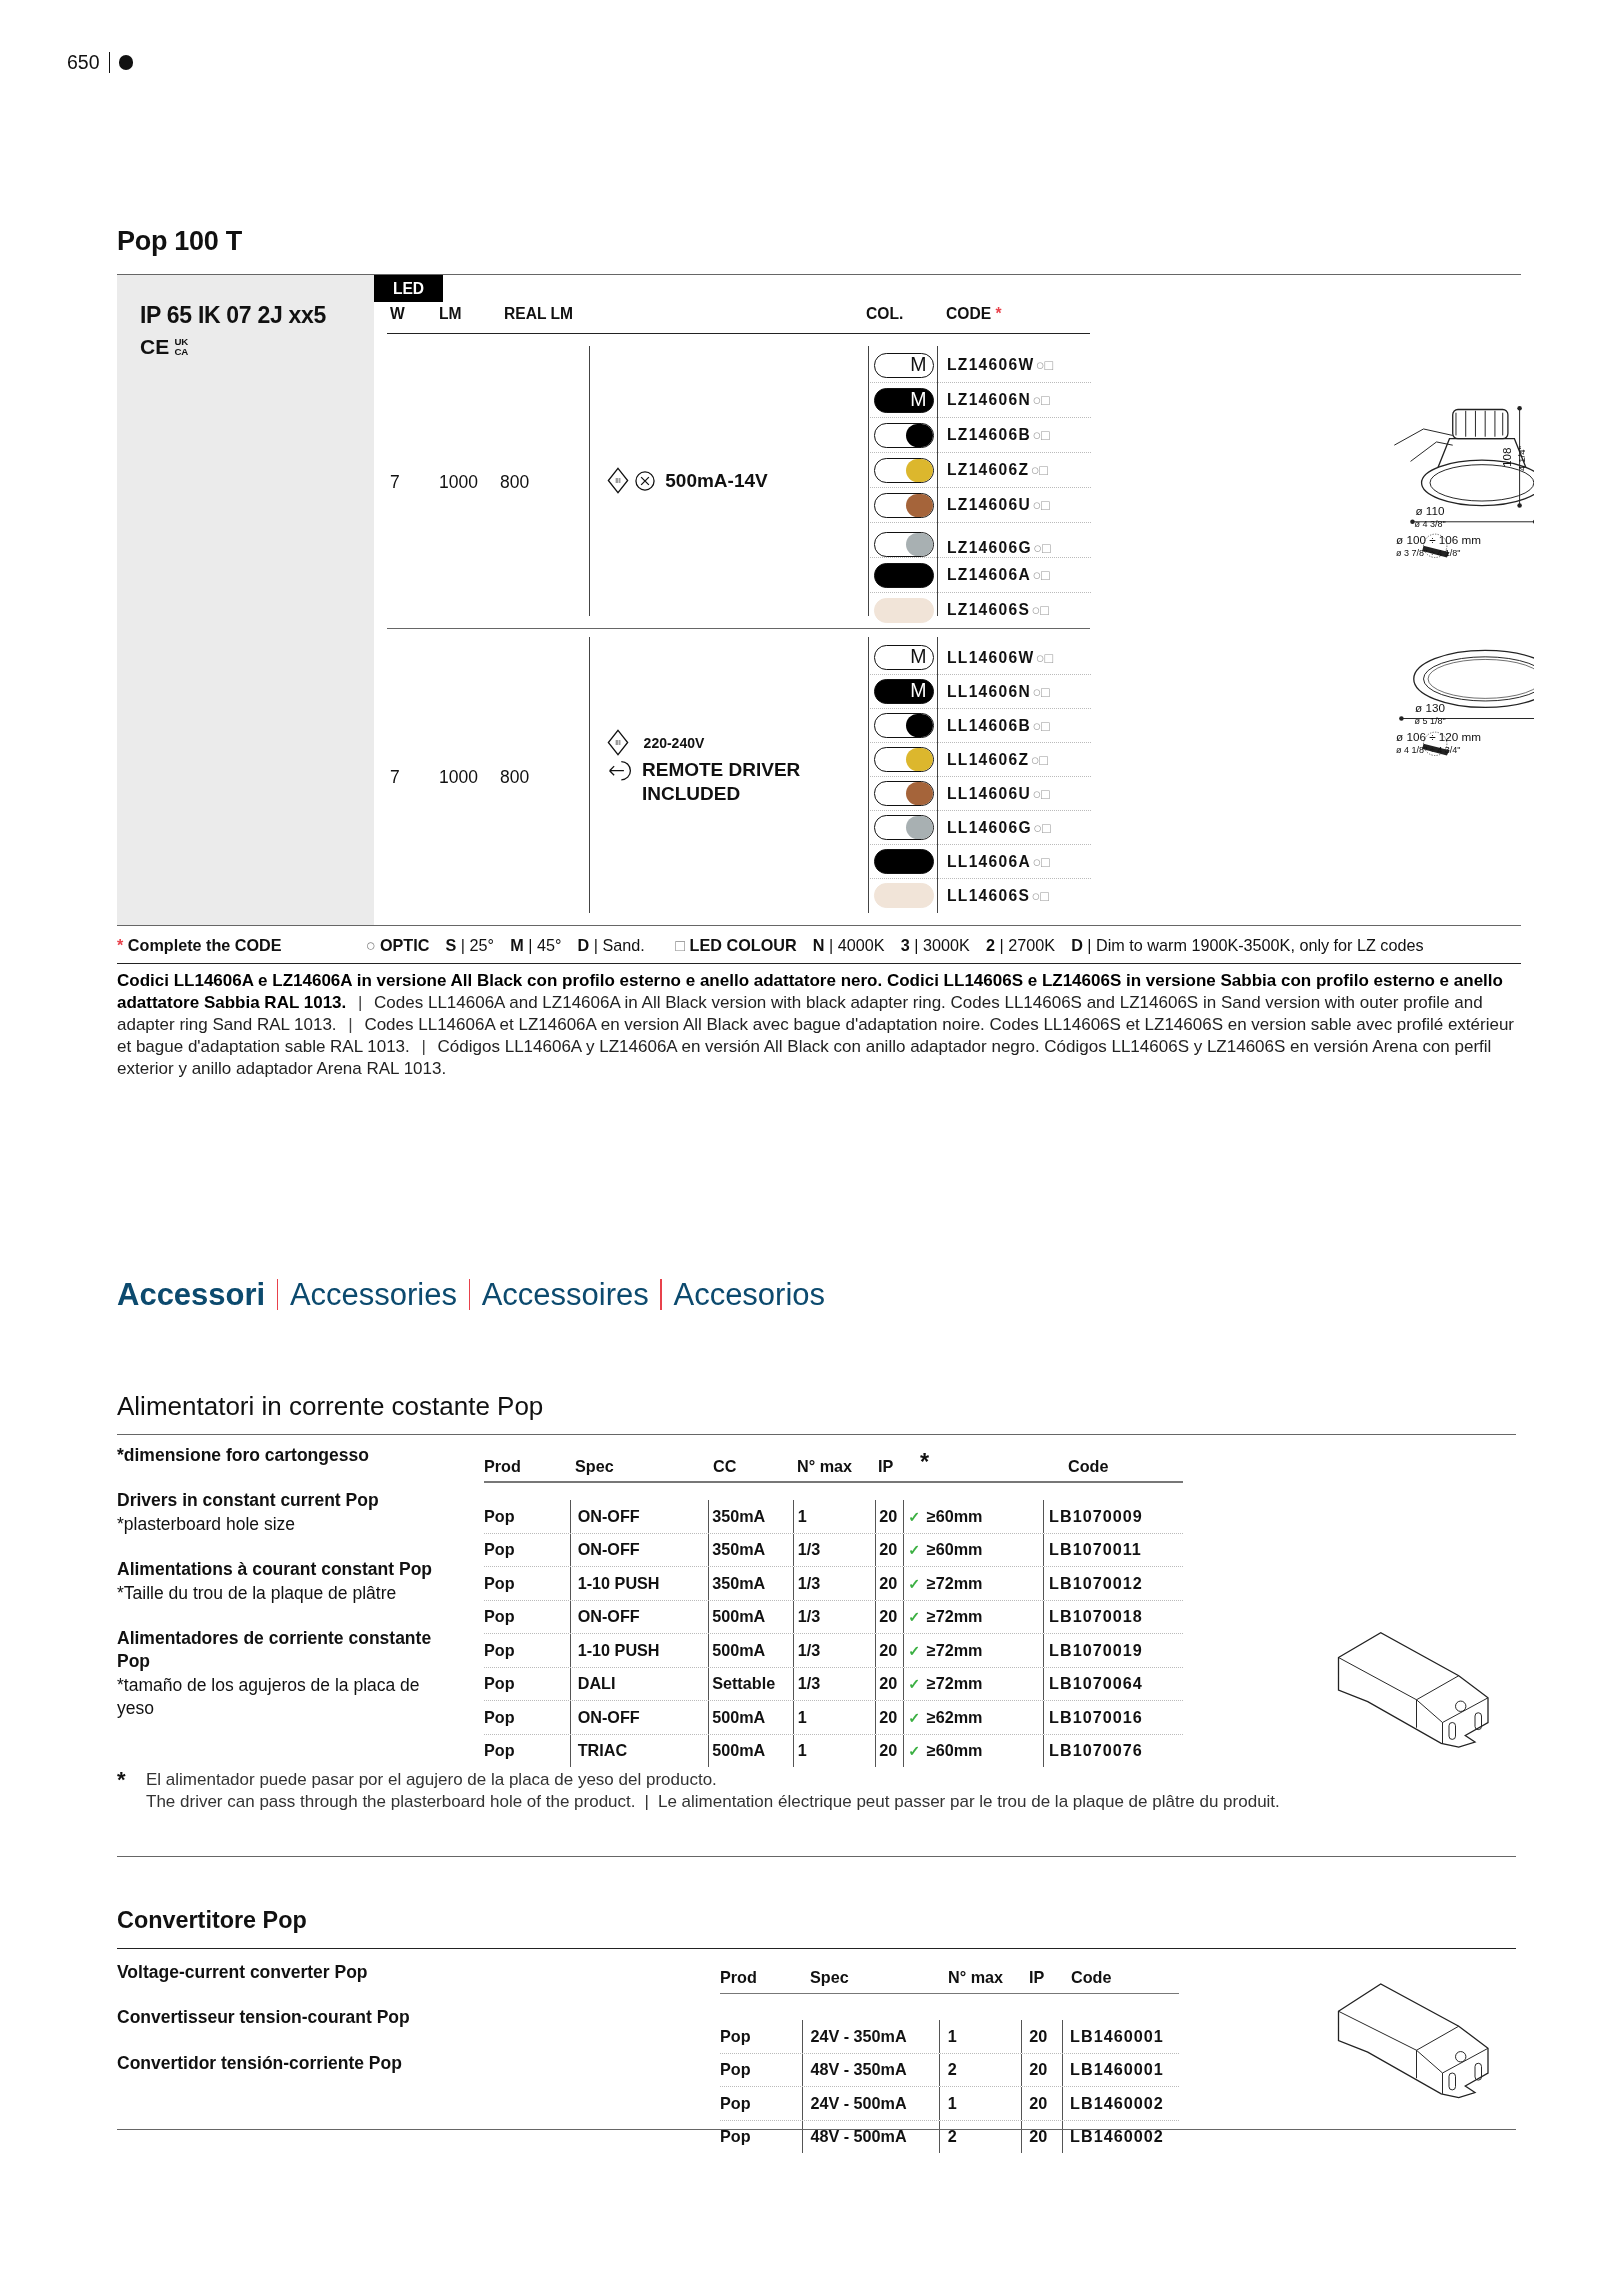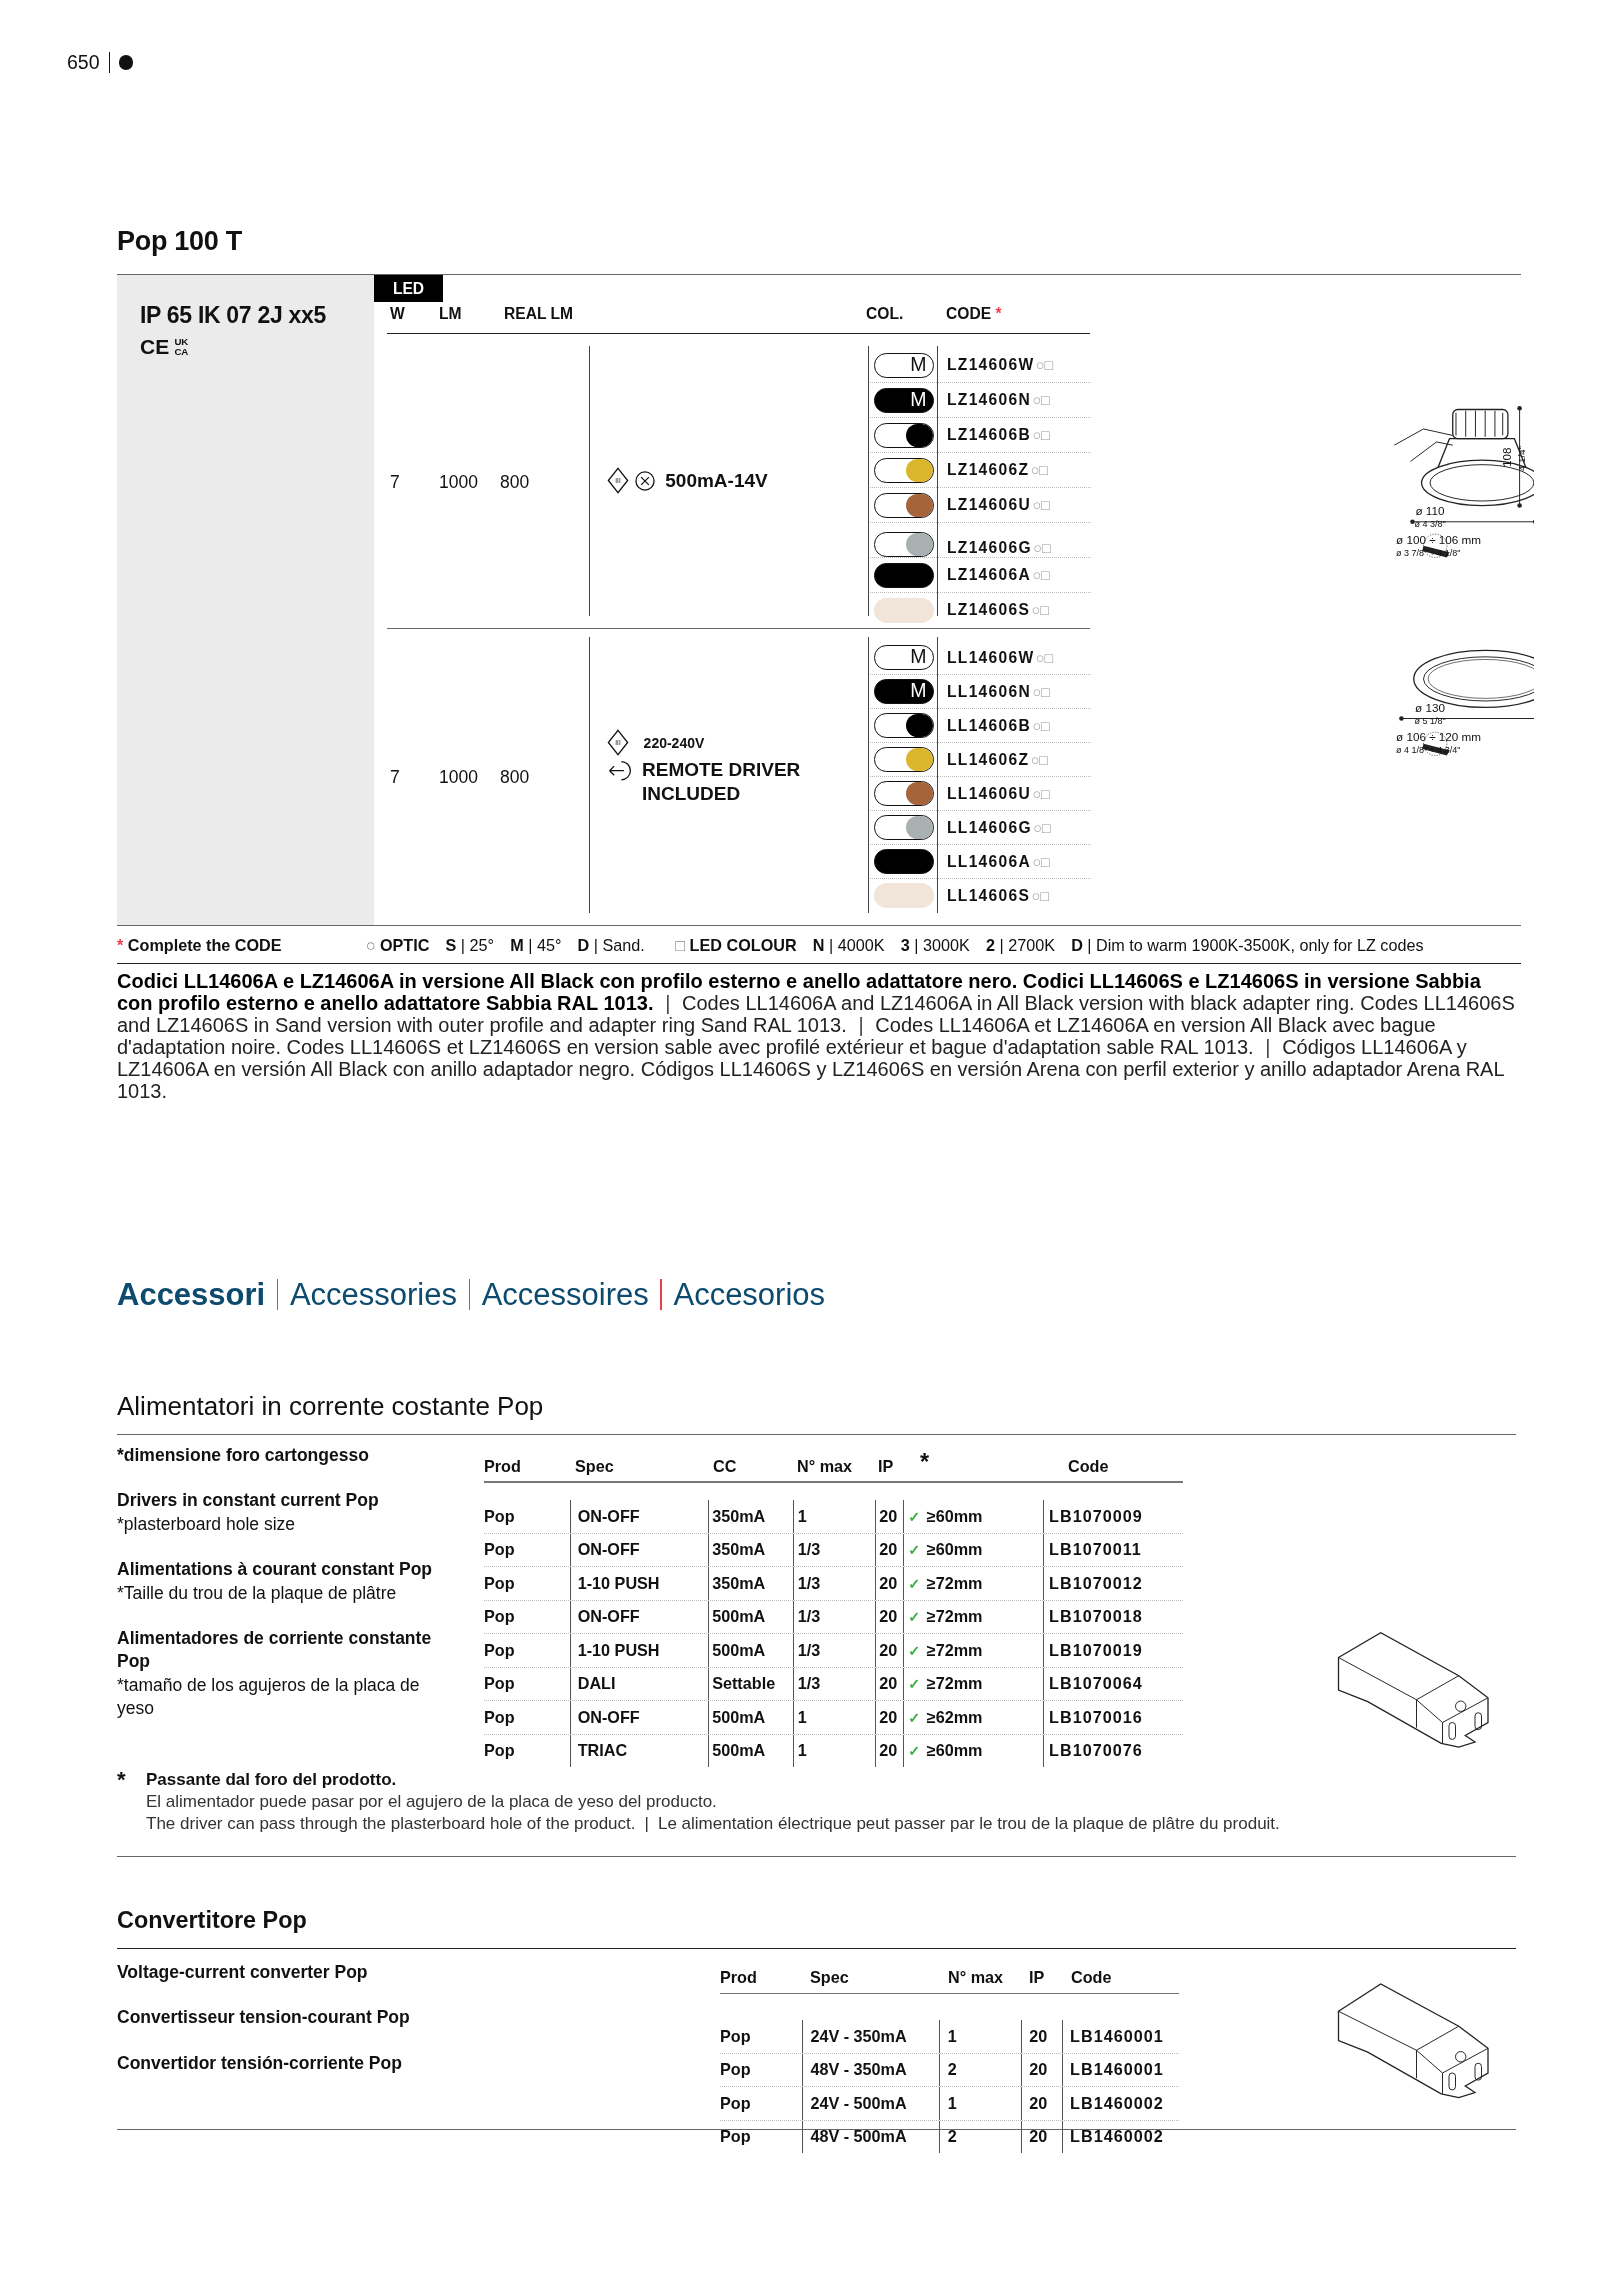--- a/index.html
+++ b/index.html
@@ -26,21 +26,21 @@
   .vline { width:1px; background:#444; }
   .vals { font-size:17.5px; }
   .swatch { width:60px; height:25px; border:1.3px solid #111; border-radius:12.3px; box-sizing:border-box; position:relative; overflow:hidden; background:#fff; }
   .swatch .m { position:absolute; right:6.5px; top:-0.6px; font-size:19.5px; line-height:23.4px; }
   .swatch .half { position:absolute; right:0; top:0; bottom:0; width:27px; border-radius:12.3px; }
   .codecell { font-weight:bold; font-size:15.6px; letter-spacing:1.3px; display:flex; align-items:center; }
   .codecell .opt { color:#999; font-weight:normal; letter-spacing:0; margin-left:1.3px; font-size:14.3px; }
   .dotrow { height:0; border-top:0.6px dotted #bbb; }
 
   .legend { left:117px; top:936px; font-size:16.2px; white-space:nowrap; }
-  .note { left:117px; top:970px; width:1404px; font-size:20px; line-height:22px; color:#222; }
+  .note { left:117px; top:970px; width:1404px; font-size:17px; line-height:22px; color:#222; }
   .note .b { color:#000; }
   .note .pipe { margin:0 11.7px; color:#444; }
 
   .acc { left:117px; top:1277px; font-size:31px; color:#0c4a6e; white-space:nowrap; }
   .acc .pipe { display:inline-block; width:1.3px; height:31px; background:#e8414b; margin:0 11.7px; vertical-align:-5.2px; }
 
   .subttl { font-size:26px; }
   .tbl { font-size:16.2px; }
   .th { font-weight:bold; font-size:16.2px; }
   .td { font-weight:bold; font-size:16.2px; }
@@ -541,21 +541,20 @@
   <path d="M10 50 L10 100 M10 50 L130 115 L130 158 M130 115 L195 78 M130 115 L170 150 L240 112 M170 150 L170 182" fill="none" stroke="#222" stroke-width="1.5"></path>
   <circle cx="198" cy="125" r="8" fill="none" stroke="#222" stroke-width="1.5"></circle>
   <rect x="180" y="150" width="10" height="26" rx="5" fill="none" stroke="#222" stroke-width="1.5"></rect>
   <rect x="220" y="135" width="10" height="26" rx="5" fill="none" stroke="#222" stroke-width="1.5"></rect>
 </svg>
 
 <div class="abs" style="left:117px; top:1769px; width:1397px; font-size:17px; line-height:22px;">
   <div style="display:flex;">
     <span class="b" style="font-size:22px; width:29px;">*</span>
     <div>
-      <div class="b">Passante dal foro del prodotto.</div>
       <div style="color:#333;">El alimentador puede pasar por el agujero de la placa de yeso del producto.</div>
       <div style="color:#333;"><span>The driver can pass through the plasterboard hole of the product.</span><span style="margin:0 9px;">|</span><span>Le alimentation électrique peut passer par le trou de la plaque de plâtre du produit.</span></div>
     </div>
   </div>
 </div>
 <div class="abs rule" style="left:117px; top:1856px; width:1399px;"></div>
 
 <div class="abs" style="left:117px; top:1907px; font-size:23.4px; font-weight:bold;">Convertitore Pop</div>
 <div class="abs rule dark" style="left:117px; top:1948px; width:1399px; height:1px;"></div>
 <div class="abs sidetxt b" style="left:117px; top:1961px; width:455px;">

